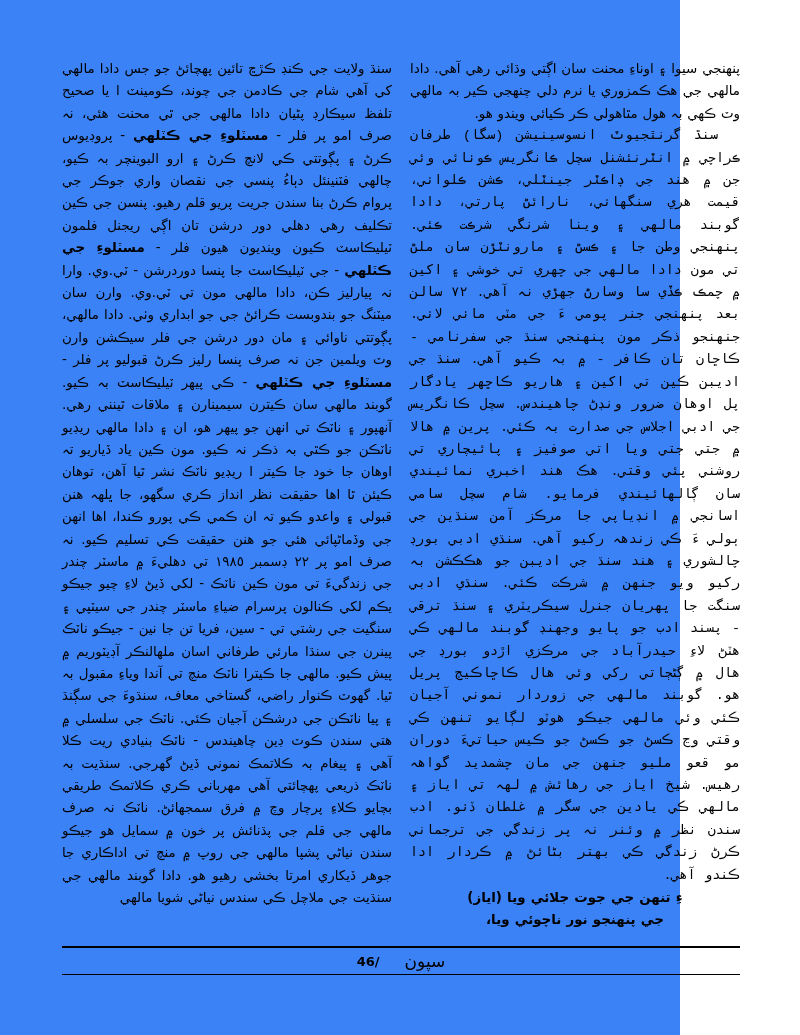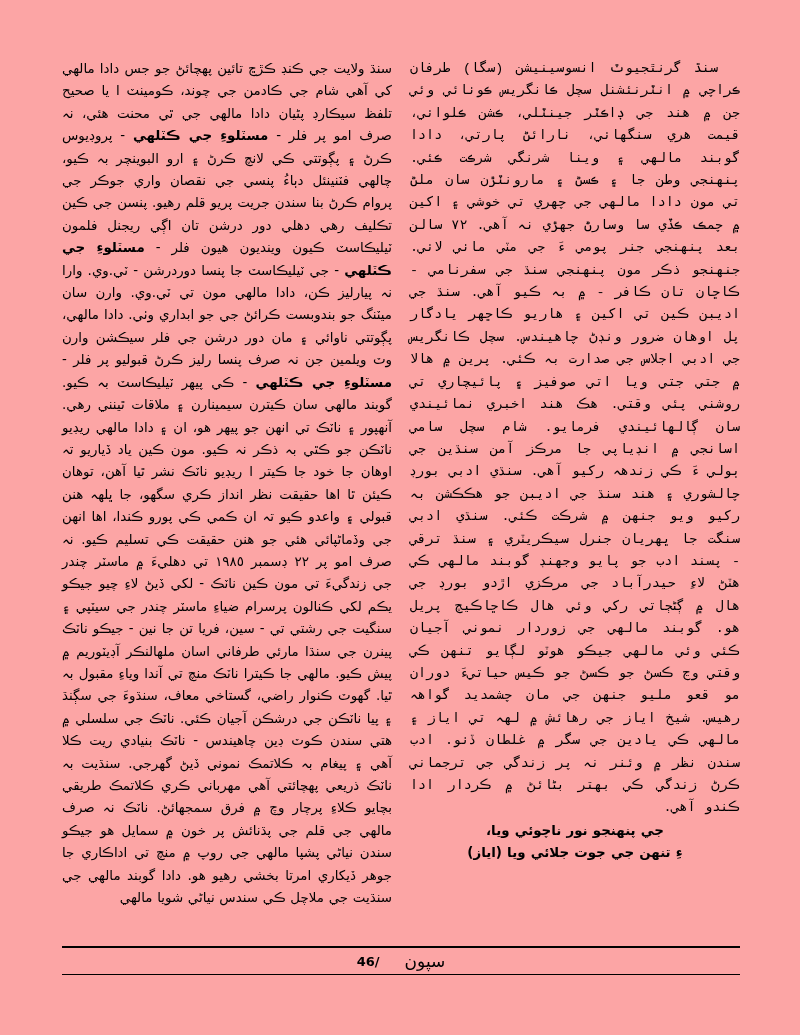--- a/index.html
+++ b/index.html
@@ -12,23 +12,23 @@
     width: 800px;
     height: 1035px;
     position: relative;
     font-family: "DejaVu Sans", "Liberation Sans", sans-serif;
     color: #000000;
     overflow: hidden;
   }
   .page {
     position: absolute;
     left: 0; top: 0;
-    width: 800px;
+    width: 680px;
     height: 1035px;
-    background: #fca5a5;
+    background: #3b82f6;
   }
   .content-area {
     position: absolute;
     left: 62px;
     top: 58px;
     width: 678px;
     height: 870px;
   }
   .columns {
     display: flex;
@@ -113,23 +113,24 @@
 <div class="page">
 
   <div class="content-area">
     <div class="columns">
 
       <div class="col">
         <p><span>سنڌ ولايت جي ڪنڊ ڪڙڇ تائين پهچائڻ جو جس دادا مالهي کي آهي شام جي ڪادمن جي چوند، ڪومينٽ ا يا صحيح تلفظ سيڪارڊ پڻيان دادا مالهي جي ٿي محنت هئي، نہ صرف امو پر فلر - </span><b>مسٽلوءِ جي ڪٽلهي</b><span> - پروڊيوس ڪرڻ ۽ پڳوتتي ڪي لانچ ڪرڻ ۽ ارو البوينچر بہ ڪيو، چالهي فٽنينئل دٻاءُ پنسي جي نقصان واري جوڪر جي پروام ڪرڻ بنا سندن جريت پريو قلم رهيو. پنسن جي ڪين تڪليف رهي دهلي دور درشن تان اڳي ريجنل فلمون ٽيليڪاسٽ ڪيون وينديون هيون فلر - </span><b>مسٽلوءِ جي ڪٽلهي</b><span> - جي ٽيليڪاسٽ جا پنسا دوردرشن - ٽي.وي. وارا نہ پيارليز ڪن، دادا مالهي مون تي ٽي.وي. وارن سان ميٽنگ جو بندوبست ڪرائڻ جي جو ابداري وٺي. دادا مالهي، پڳوتتي ناوائي ۽ مان دور درشن جي فلر سيڪشن وارن وٽ ويلمين جن نہ صرف پنسا رليز ڪرڻ قبوليو پر فلر - </span><b>مسٽلوءِ جي ڪٽلهي</b><span> - ڪي پيهر ٽيليڪاسٽ بہ ڪيو. گوبند مالهي سان ڪيترن سيمينارن ۽ ملاقات ٿينني رهي. آنهپور ۽ ناٽڪ تي انهن جو پيهر هو، ان ۽ دادا مالهي ريڊيو ناٽڪن جو ڪٿي بہ ذڪر نہ ڪيو. مون ڪين ياد ڏياريو تہ اوهان جا خود جا ڪيتر ا ريڊيو ناٽڪ نشر ٿيا آهن، توهان ڪيئن ٿا اها حقيقت نظر انداز ڪري سگهو، جا ڀلهہ هنن قبولي ۽ واعدو ڪيو تہ ان ڪمي ڪي پورو ڪندا، اها انهن جي وڏماڻپائي هئي جو هنن حقيقت ڪي تسليم ڪيو. نہ صرف امو پر ٢٢ ڊسمبر ١٩٨٥ تي دهليءَ ۾ ماسٽر چندر جي زندگيءَ تي مون ڪين ناٽڪ - لکي ڏيڻ لاءِ چيو جيڪو يڪم لکي ڪنالون پرسرام ضياءِ ماسٽر چندر جي سيٽپي ۽ سنگيت جي رشتي تي - سين، فريا تن جا نين - جيڪو ناٽڪ پينرن جي سنڌا مارئي طرفاني اسان ملهالنڪر آڊيٽوريم ۾ پيش ڪيو. مالهي جا ڪيترا ناٽڪ منچ تي آندا وياءِ مقبول بہ ٿيا. گهوٽ ڪنوار راضي، گستاخي معاف، سنڌوءَ جي سڳنڌ ۽ پيا ناٽڪن جي درشڪن آجيان ڪئي. ناٽڪ جي سلسلي ۾ هتي سندن ڪوٽ ڊين چاهيندس - ناٽڪ بنيادي ريت ڪلا آهي ۽ پيغام بہ ڪلاتمڪ نموني ڏيڻ گهرجي. سنڌيت بہ ناٽڪ ذريعي پهچائتي آهي مهرباني ڪري ڪلاتمڪ طريقي بچايو ڪلاءِ پرچار وچ ۾ فرق سمجهائڻ. ناٽڪ نہ صرف مالهي جي قلم جي پڌنائش پر خون ۾ سمايل هو جيڪو سندن نياڻي پشپا مالهي جي روپ ۾ منچ تي اداڪاري جا جوهر ڏيکاري امرتا بخشي رهيو هو. دادا گوبند مالهي جي سنڌيت جي ملاچل ڪي سندس نياڻي شويا مالهي</span></p>
       </div>
 
       <div class="col">
+        <p><span>پنهنجي سيوا ۽ اوناءِ محنت سان اڳتي وڌائي رهي آهي. دادا مالهي جي هڪ ڪمزوري يا نرم دلي چنهجي ڪير بہ مالهي وٽ ڪهي بہ هول مٿاهولي ڪر ڪيائي ويندو هو.</span></p>
         <p class="indent"><span>سنڌ گرنٿجيوٽ انسوسينيشن (سگا) طرفان ڪراچي ۾ انٽرنئشنل سچل ڪانگريس ڪوٺائي وئي جن ۾ هند جي ڊاڪٽر جينٽلي، ڪشن ڪلواٺي، قيمت هري سنگهاٺي، نارائڻ پارتي، دادا گوبند مالهي ۽ وينا شرنگي شرڪت ڪئي. پنهنجي وطن جا ۽ ڪسڻ ۽ مارونٽڙن سان ملڻ تي مون دادا مالهي جي چهري تي خوشي ۽ اکين ۾ چمڪ ڪڏي سا وسارڻ جهڙي نہ آهي. ٧٢ سالن بعد پنهنجي جنر پومي ءَ جي مٽي ماٺي لاٺي. جنهنجو ذڪر مون پنهنجي سنڌ جي سفرنامي - ڪاڇان تان ڪافر - ۾ بہ ڪيو آهي. سنڌ جي اديبن ڪين تي اکين ۽ هاريو ڪاڇهر يادگار پل اوهان ضرور ونڊڻ چاهيندس. سچل ڪانگريس جي ادبي اجلاس جي صدارت بہ ڪئي. پرين ۾ هالا ۾ جتي جتي ويا اتي صوفيز ۽ پائيچاري تي روشني پئي وقتي. هڪ هند اخبري نمائيندي سان ڳالهائيندي فرمايو. شام سچل سامي اسانجي ۾ انڊياپي جا مرڪز آمن سنڌين جي ٻولي ءَ ڪي زندهہ رکيو آهي. سنڌي ادبي بورڊ چالشوري ۽ هند سنڌ جي اديبن جو هڪڪشن بہ رکيو ويو جنهن ۾ شرڪت ڪئي. سنڌي ادبي سنگت جا ڀهريان جنرل سيڪريٽري ۽ سنڌ ترقي - پسند ادب جو پايو وجهنڊ گوبند مالهي ڪي هٽڻ لاءِ حيدرآباد جي مرڪزي اڙدو بورڊ جي هال ۾ ڳڻڄاتي رکي وئي هال ڪاڇاڪيچ پريل هو. گوبند مالهي جي زوردار نموني آجيان ڪئي وئي مالهي جيڪو هوٽو لڳايو تنهن ڪي وقتي وڃ ڪسڻ جو ڪسڻ جو ڪيس حياتيءَ دوران مو قعو مليو جنهن جي مان چشمديد گواهہ رهيس. شيخ اياز جي رهائش ۾ لهہ تي اياز ۽ مالهي ڪي يادين جي سگر ۾ غلطان ڏٺو. ادب سندن نظر ۾ وئنر نہ پر زندگي جي ترجماني ڪرڻ زندگي ڪي بهتر بڻائڻ ۾ ڪردار ادا ڪندو آهي.</span></p>
+        <p class="centerline">ءِ تنهن جي جوت جلائي ويا (اياز)</p>
         <p class="centerline">جي پنهنجو نور ناچوئي ويا،</p>
-        <p class="centerline">ءِ تنهن جي جوت جلائي ويا (اياز)</p>
       </div>
 
     </div>
   </div>
 
   <div class="footer">
     <div class="rule"></div>
     <div class="footer-inner">
       <span class="footer-title">سپون</span>
       <span class="footer-page">46/</span>

